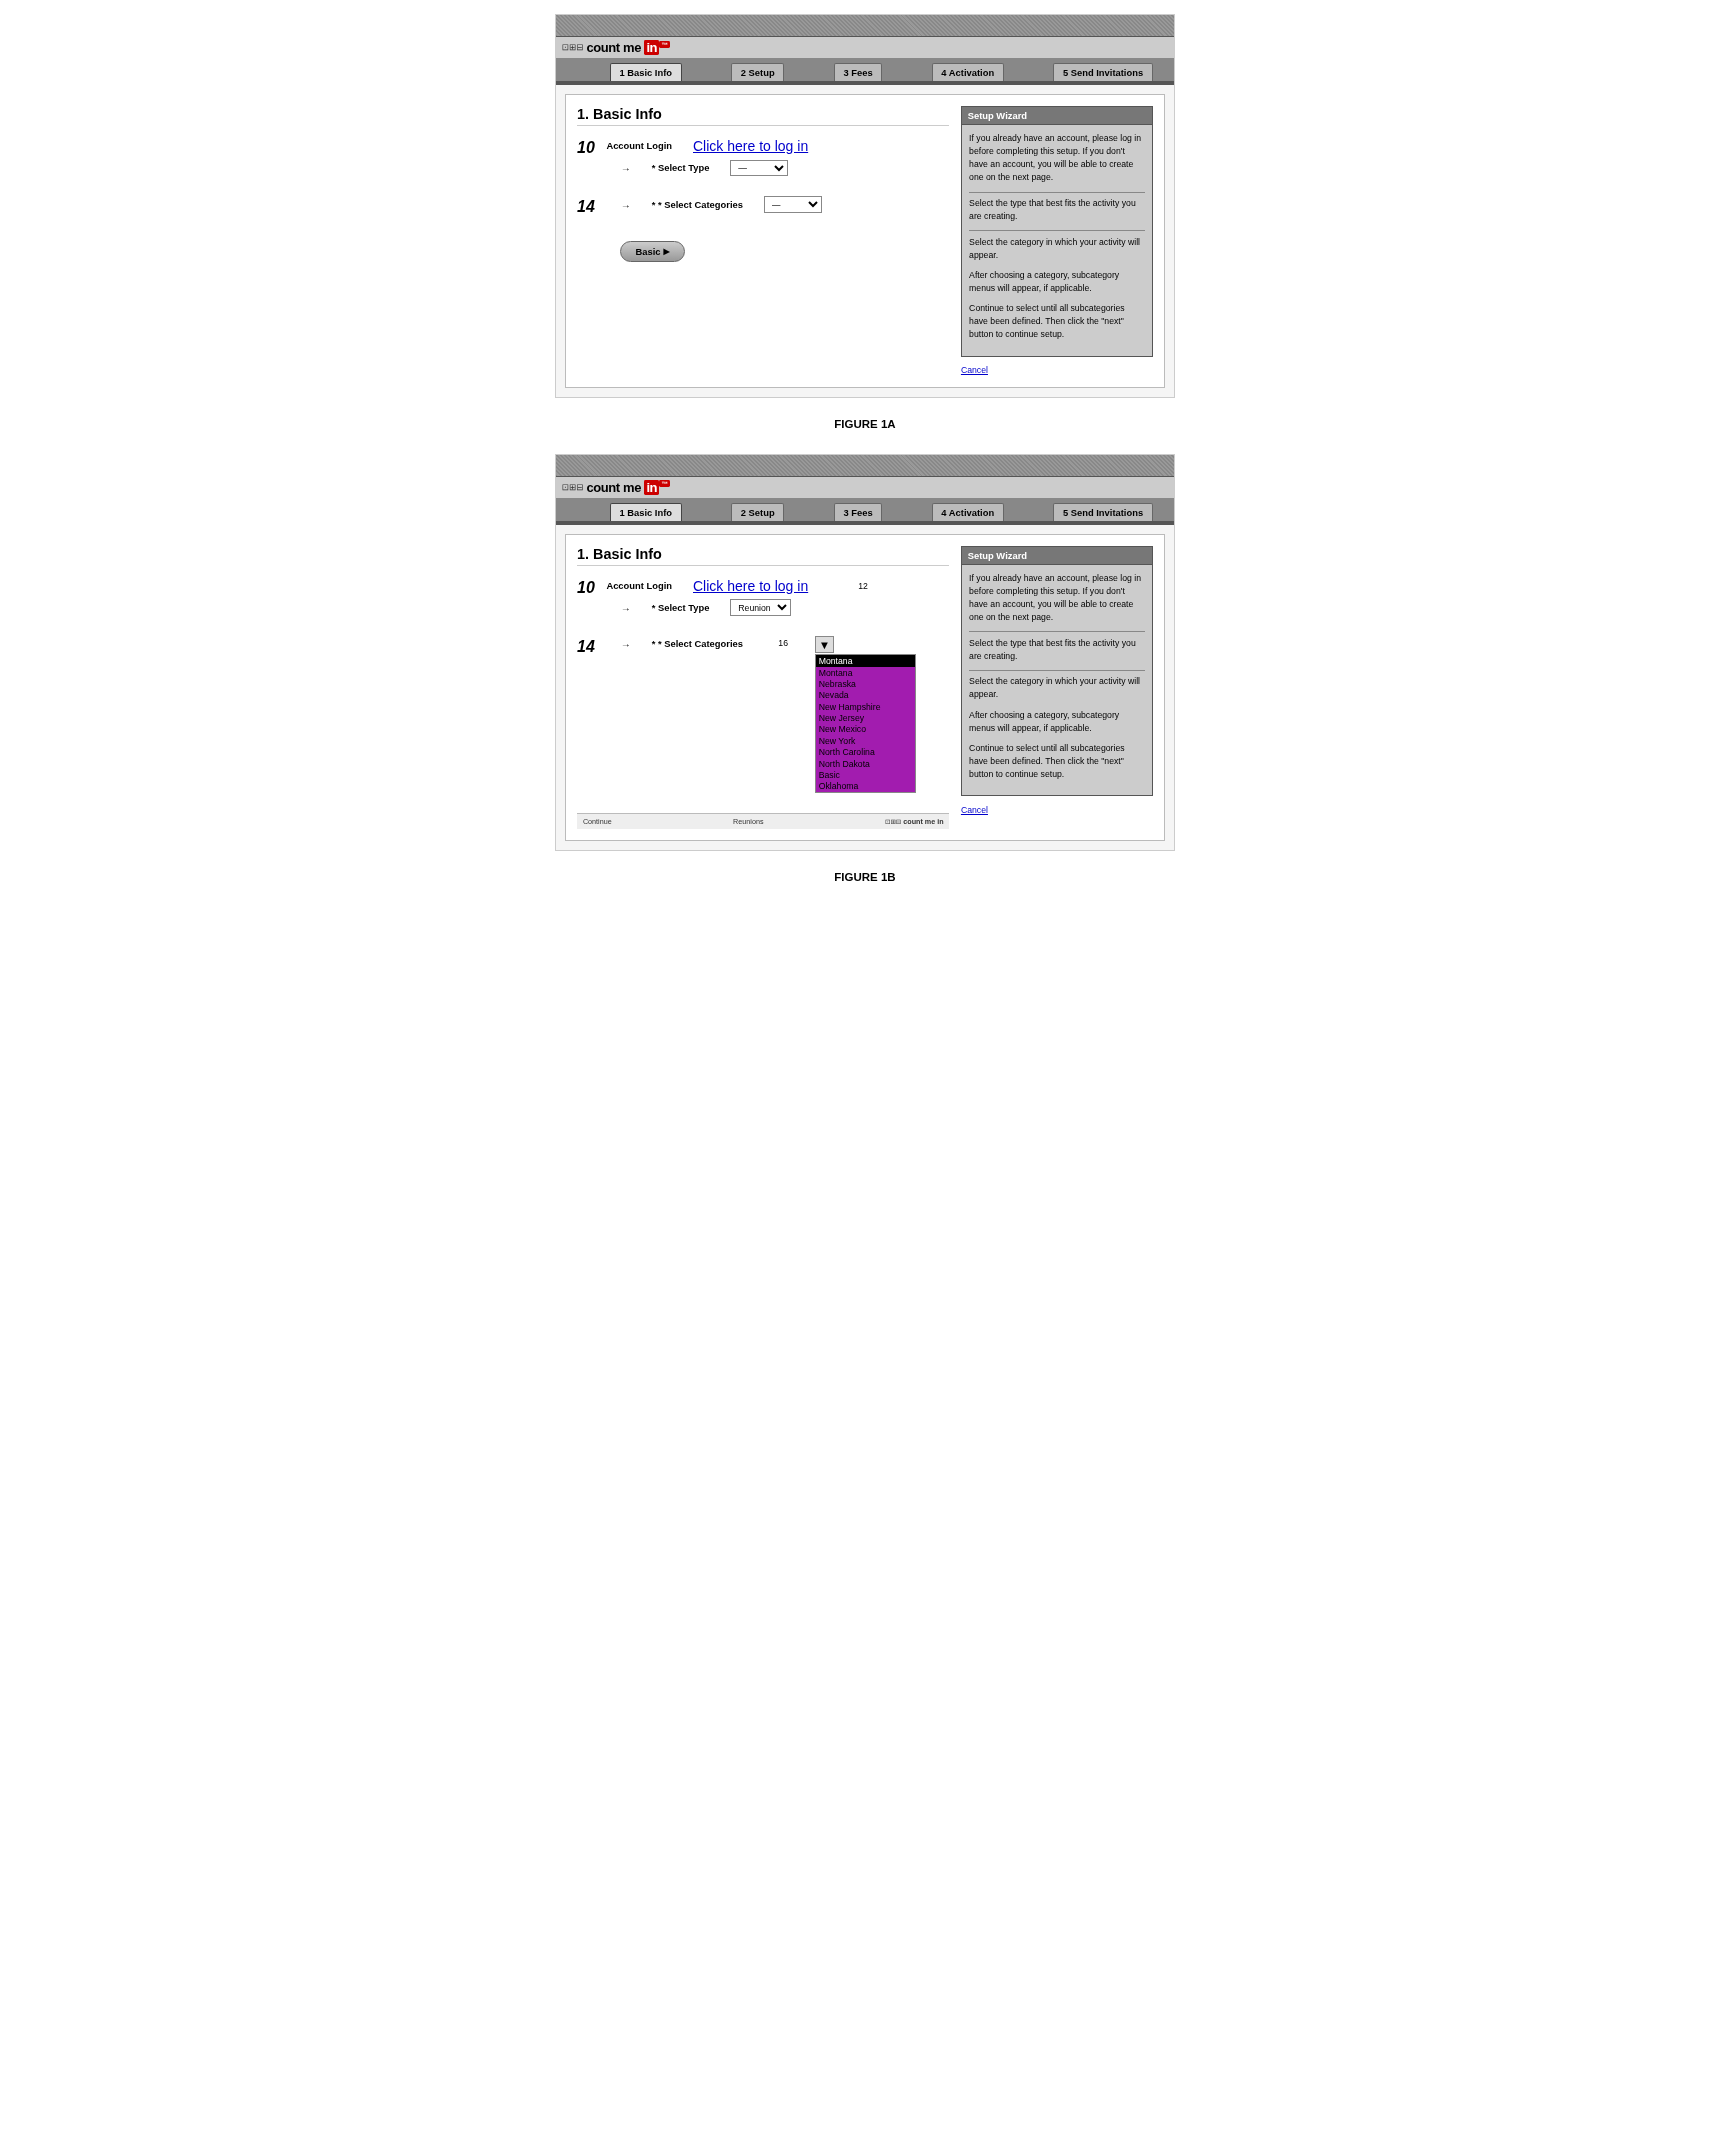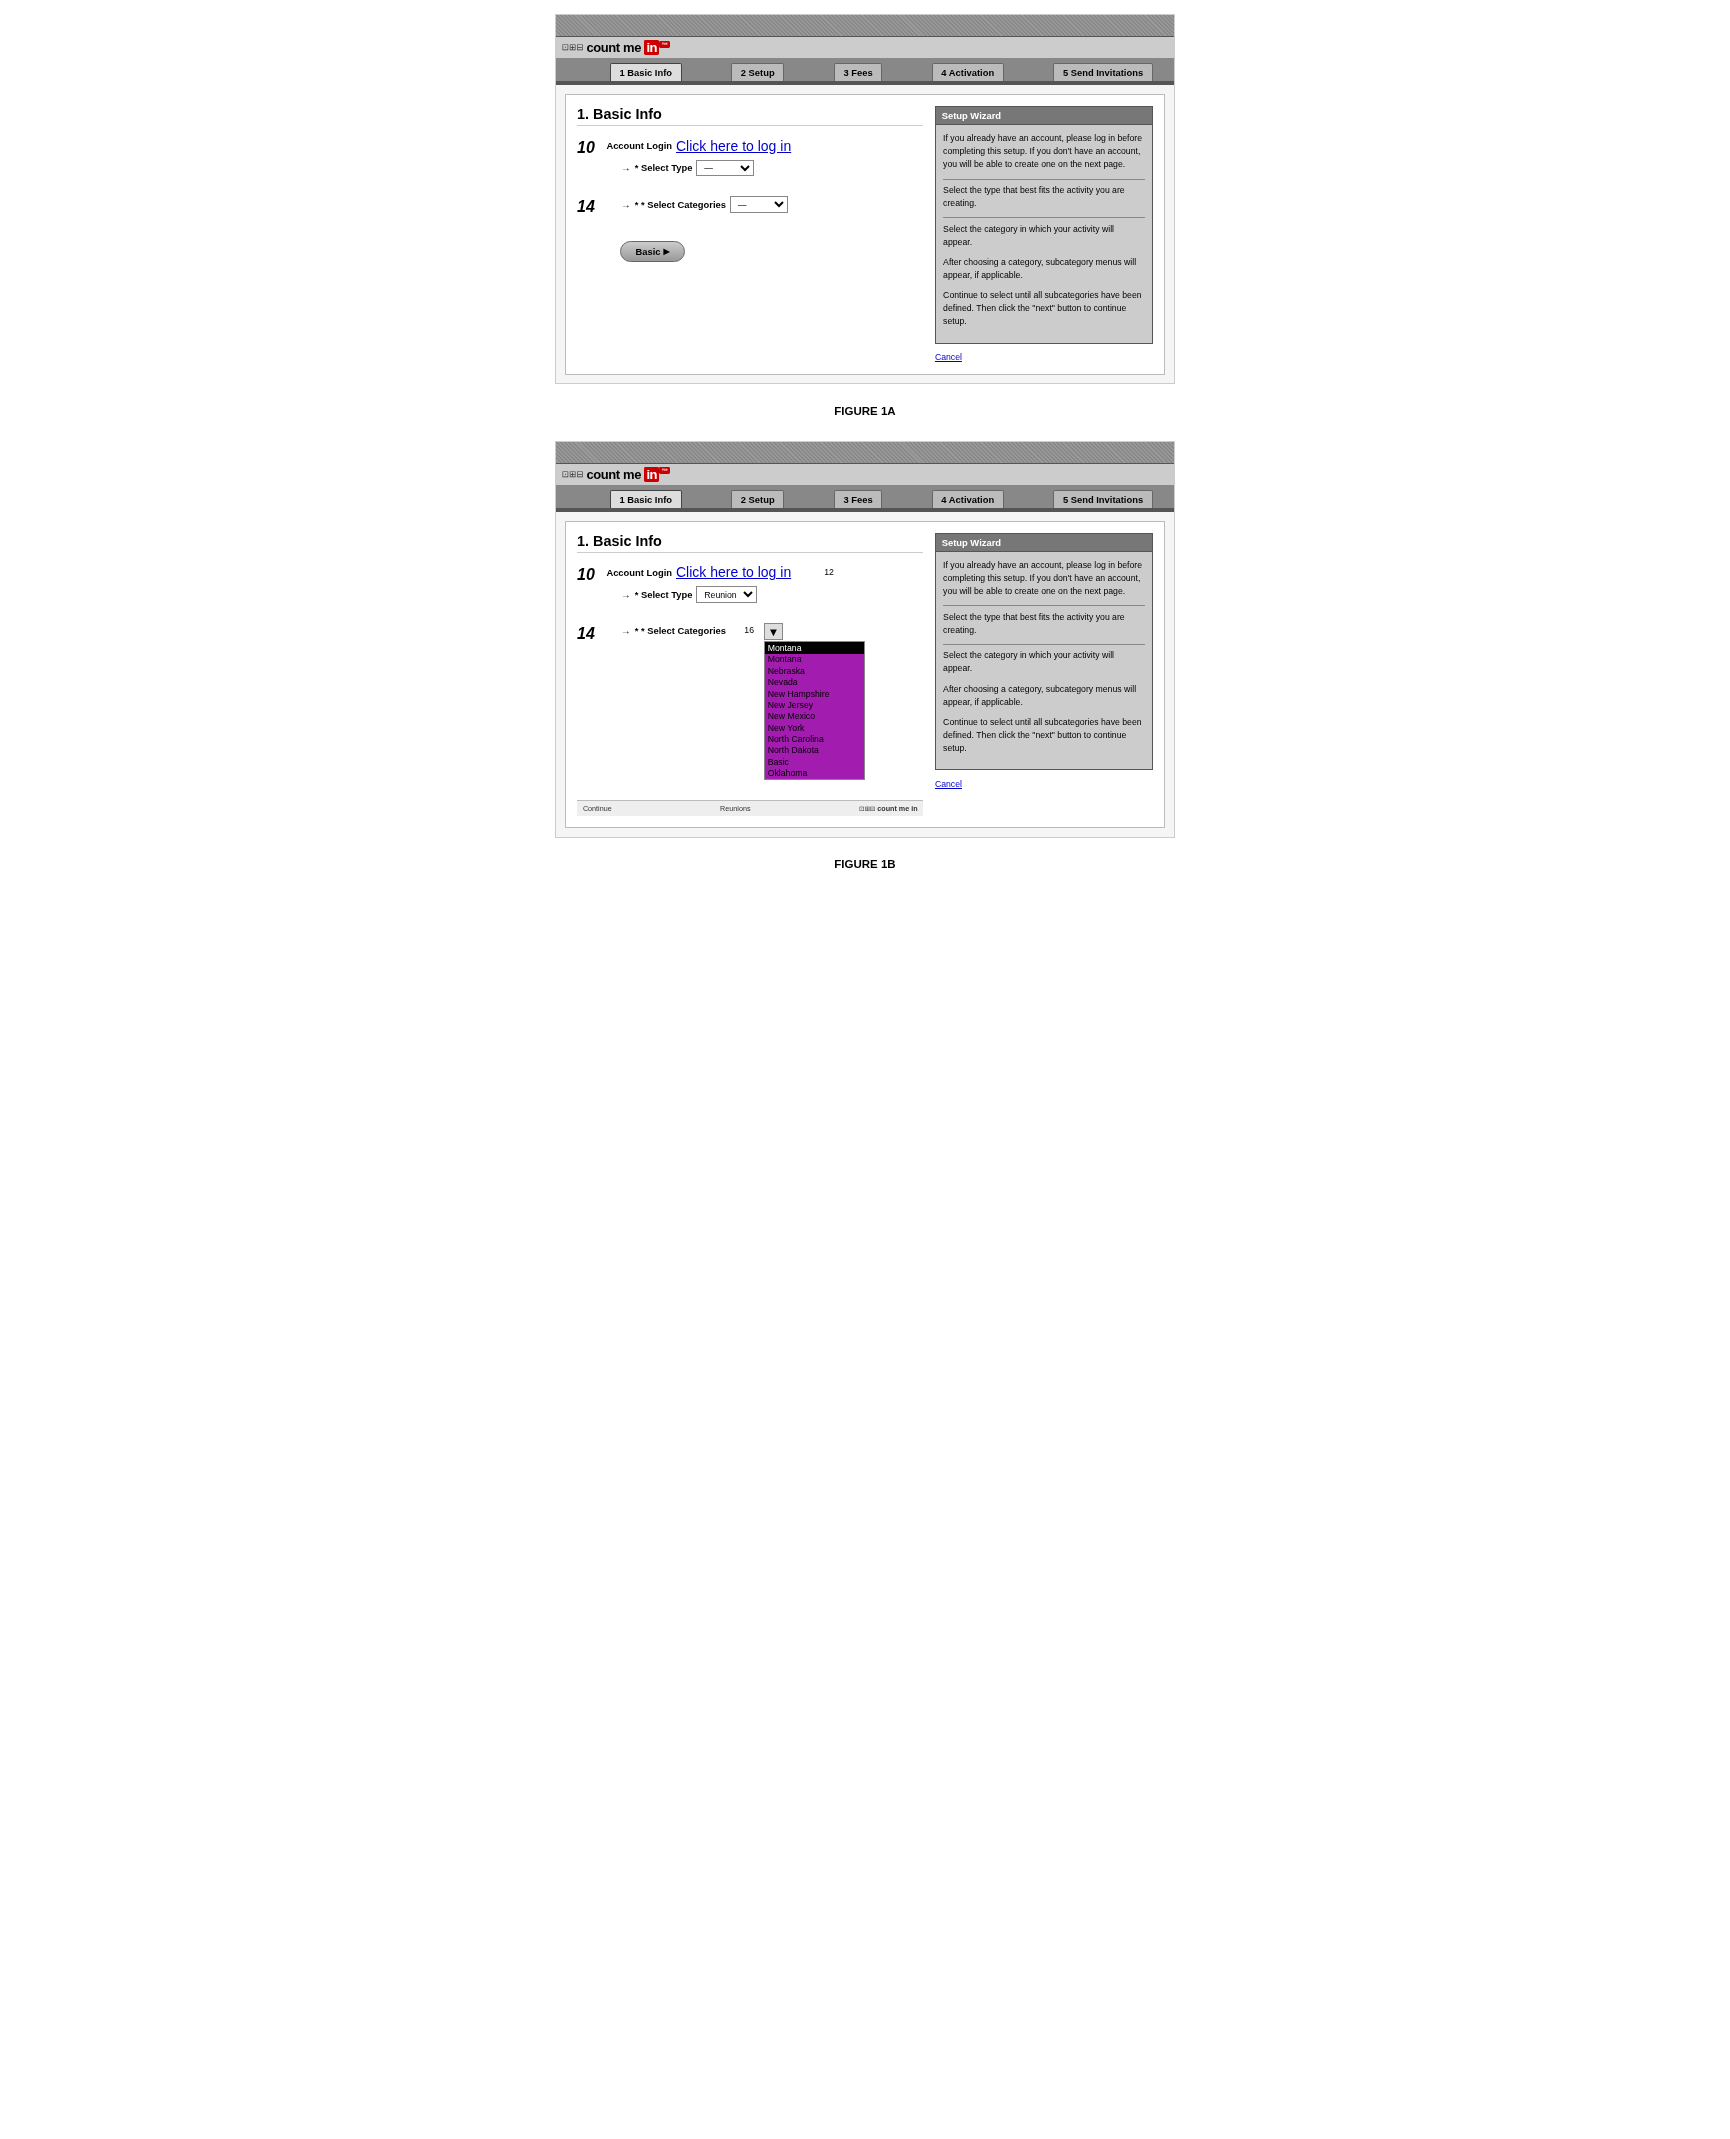--- a/index.html
+++ b/index.html
@@ -86,21 +86,21 @@
       border: 0.7px solid #bbb;
       margin: 8.7px;
     }
 
     .left-panel {
       flex: 1;
       min-width: 0;
     }
 
     .right-panel {
-      width: 218px;
+      width: 192px;
       flex-shrink: 0;
     }
 
     .section-title {
       font-size: 14.4px;
       font-weight: bold;
       color: #000;
       margin-bottom: 11.5px;
       border-bottom: 0.7px solid #ccc;
       padding-bottom: 2.9px;
@@ -124,21 +124,21 @@
     }
 
     .form-fields {
       flex: 1;
     }
 
     .field-row {
       display: flex;
       align-items: center;
       margin-bottom: 5.8px;
-      gap: 4px;
+      gap: 21px;
     }
 
     .field-label {
       font-size: 9.4px;
       font-weight: bold;
       color: #000;
       white-space: nowrap;
     }
 
     .field-label.required::before {

